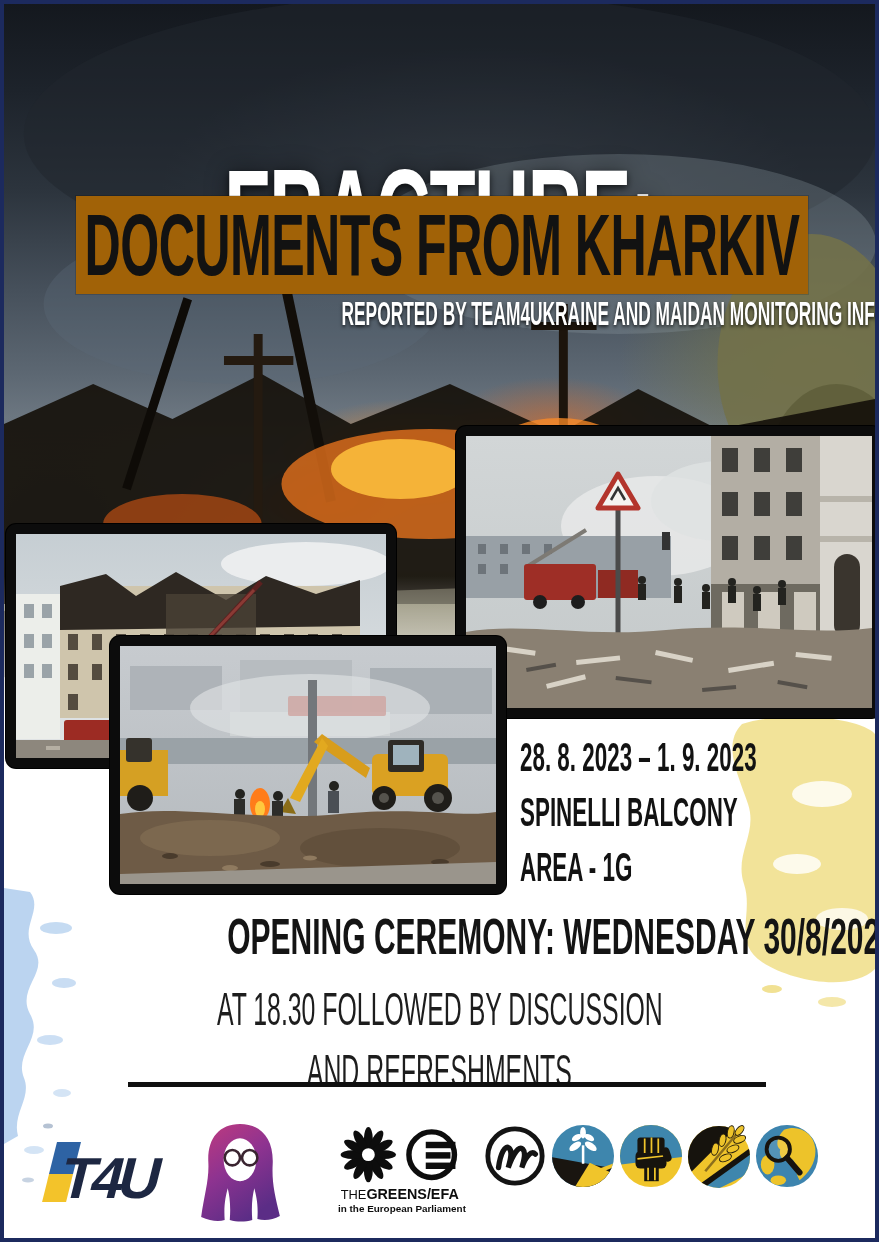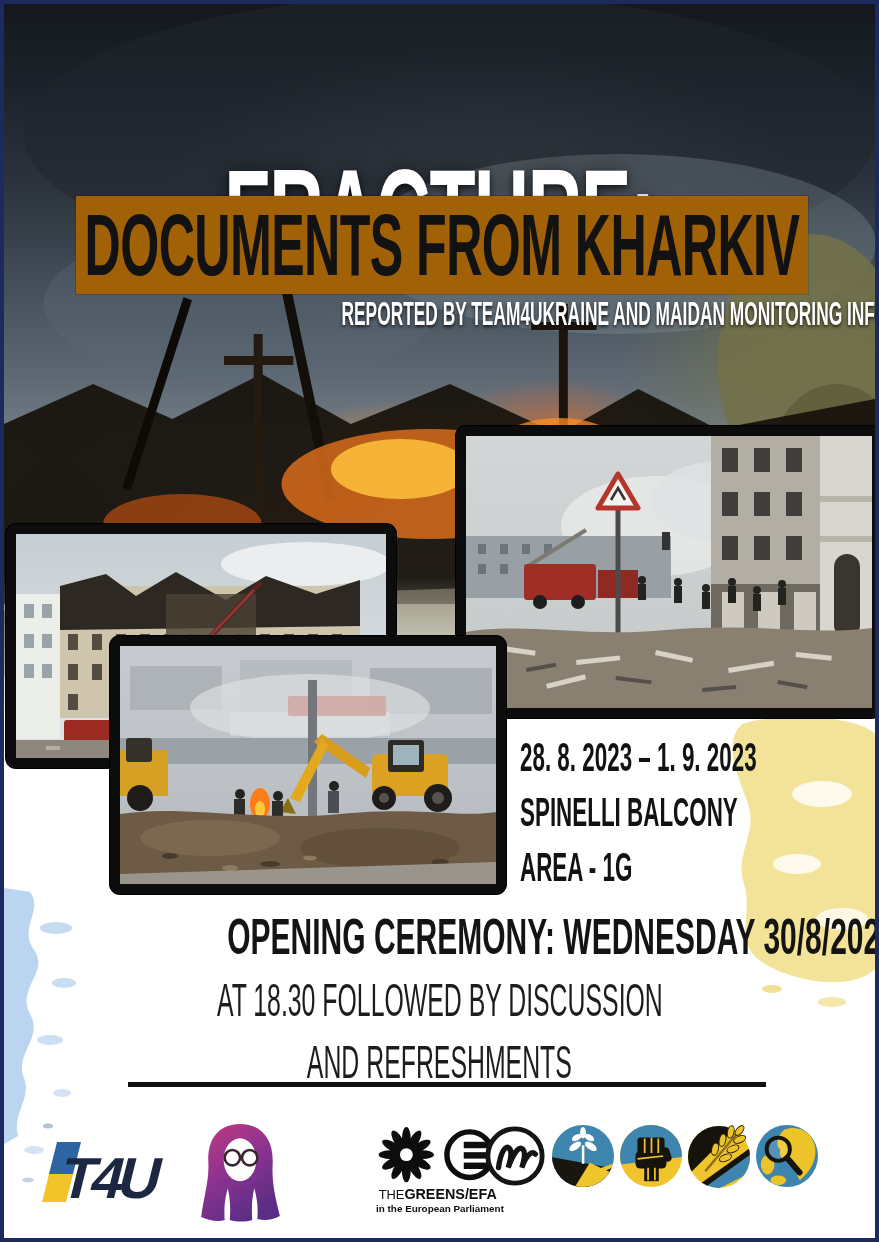--- a/index.html
+++ b/index.html
@@ -57,28 +57,28 @@
   .splash-blue{left:0; top:884px; width:110px; height:330px;}
   
   .date-block{
     position:absolute; left:516px; top:726px; z-index:5; color:#121212;
     font-size:40px; font-weight:800; line-height:55px;
   }
   .date-block .cx{--sx:.56;}
   .opening{position:absolute; left:0; width:871px; top:904px; z-index:5; text-align:center; color:#141414;}
   .opening-l1{font-size:50px; font-weight:800; line-height:58px; --sx:.60;}
   .opening-l2,.opening-l3{font-size:46px; font-weight:400; line-height:50px; --sx:.54; color:#1d1d1d;}
-  .opening-l2{margin-top:9px;text-align:center;} .opening-l3{margin-top:12px;}
+  .opening-l2{margin-top:18px;text-align:center;} .opening-l3{margin-top:12px;}
   .divider{position:absolute; left:124px; top:1078px; width:638px; height:5px; background:#101010; z-index:5;}
   
   .logo{position:absolute; z-index:5;}
   .logo svg{display:block; width:100%; height:100%;}
   .logo-t4u{left:36px; top:1126px; width:124px; height:86px;}
   .logo-artist{left:190px; top:1116px; width:92px; height:104px;}
-  .logo-greens{left:328px; top:1118px; width:140px; height:94px;margin-left:38px;}
+  .logo-greens{left:328px; top:1118px; width:140px; height:94px;}
   .badge{position:absolute; top:1120px; width:64px; height:64px; z-index:5;}
   .badge svg{display:block; width:100%; height:100%;}
   .badge-m{left:479px;} .badge-sprout{left:547px;} .badge-fist{left:615px;}
   .badge-wheat{left:683px; top:1112px; height:76px;} .badge-globe{left:751px;}
 </style>
 </head>
 <body>
 
 <div class="poster">
 

